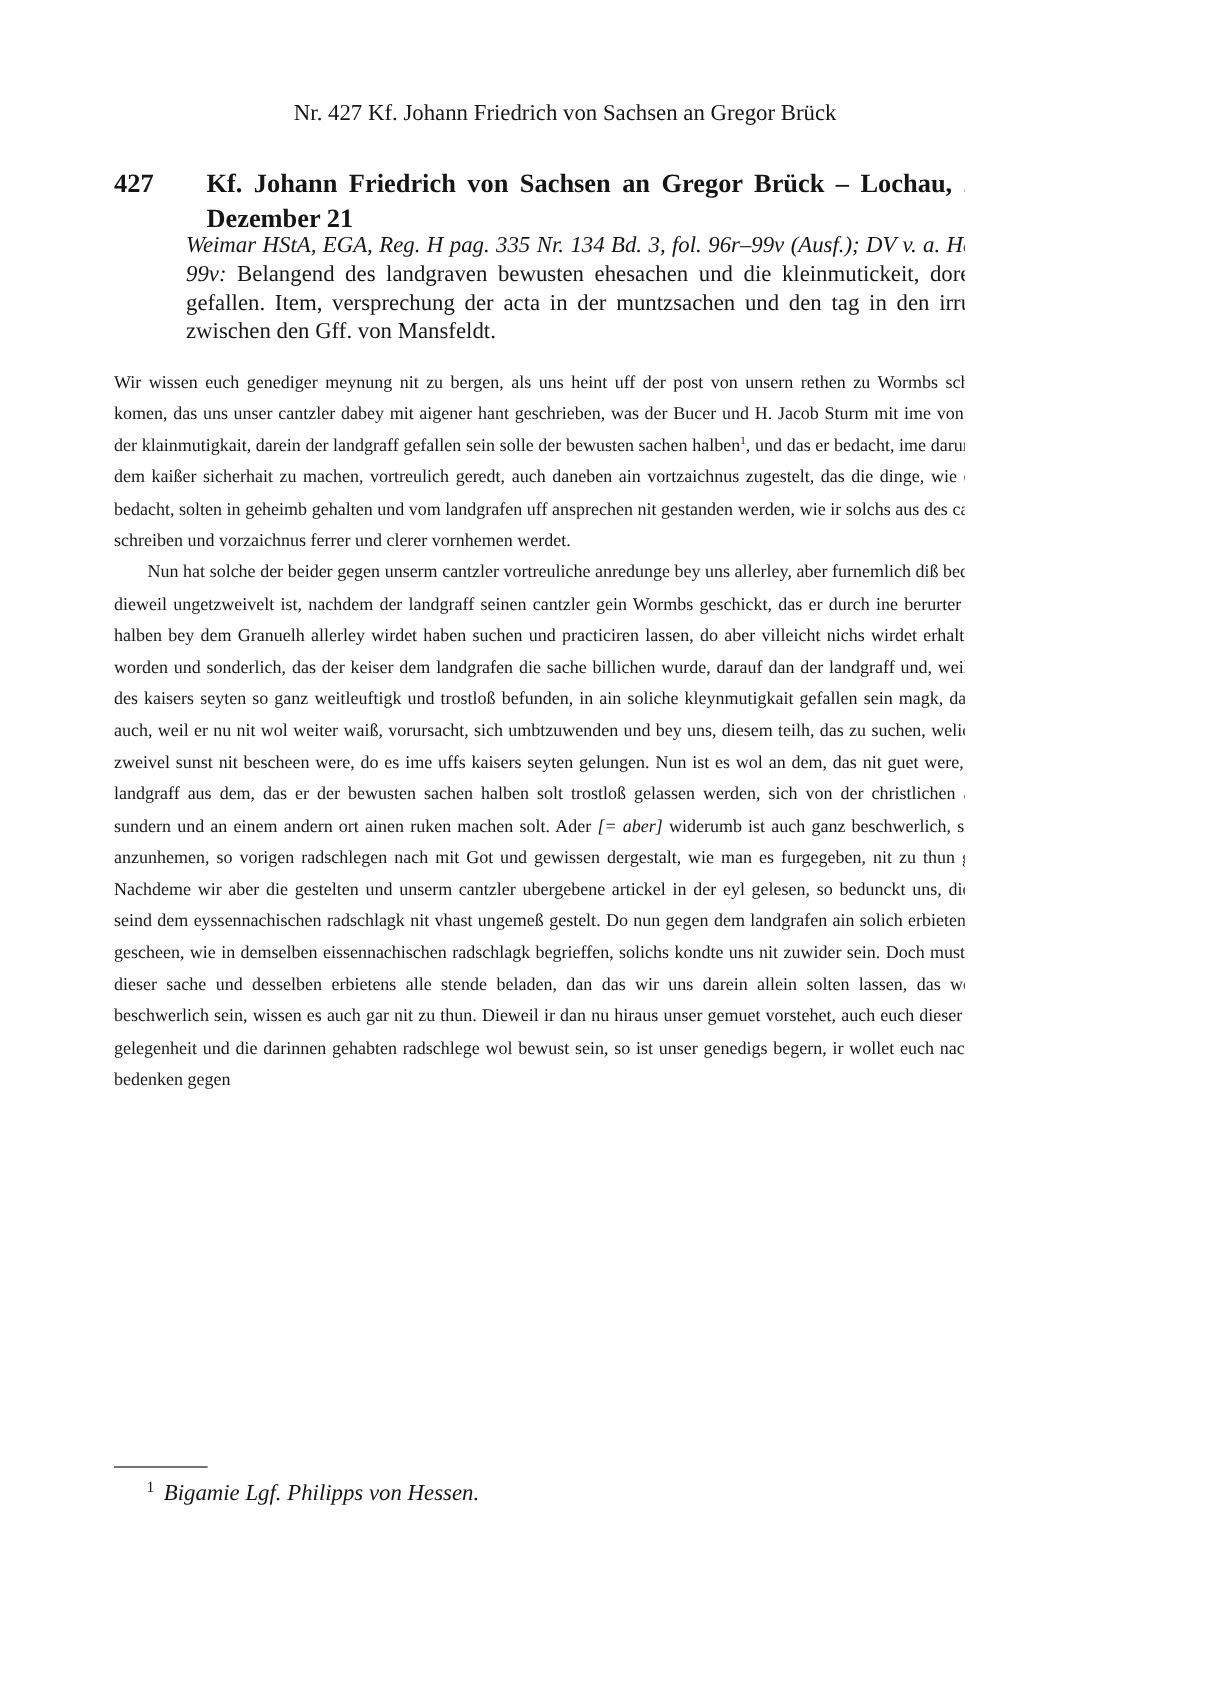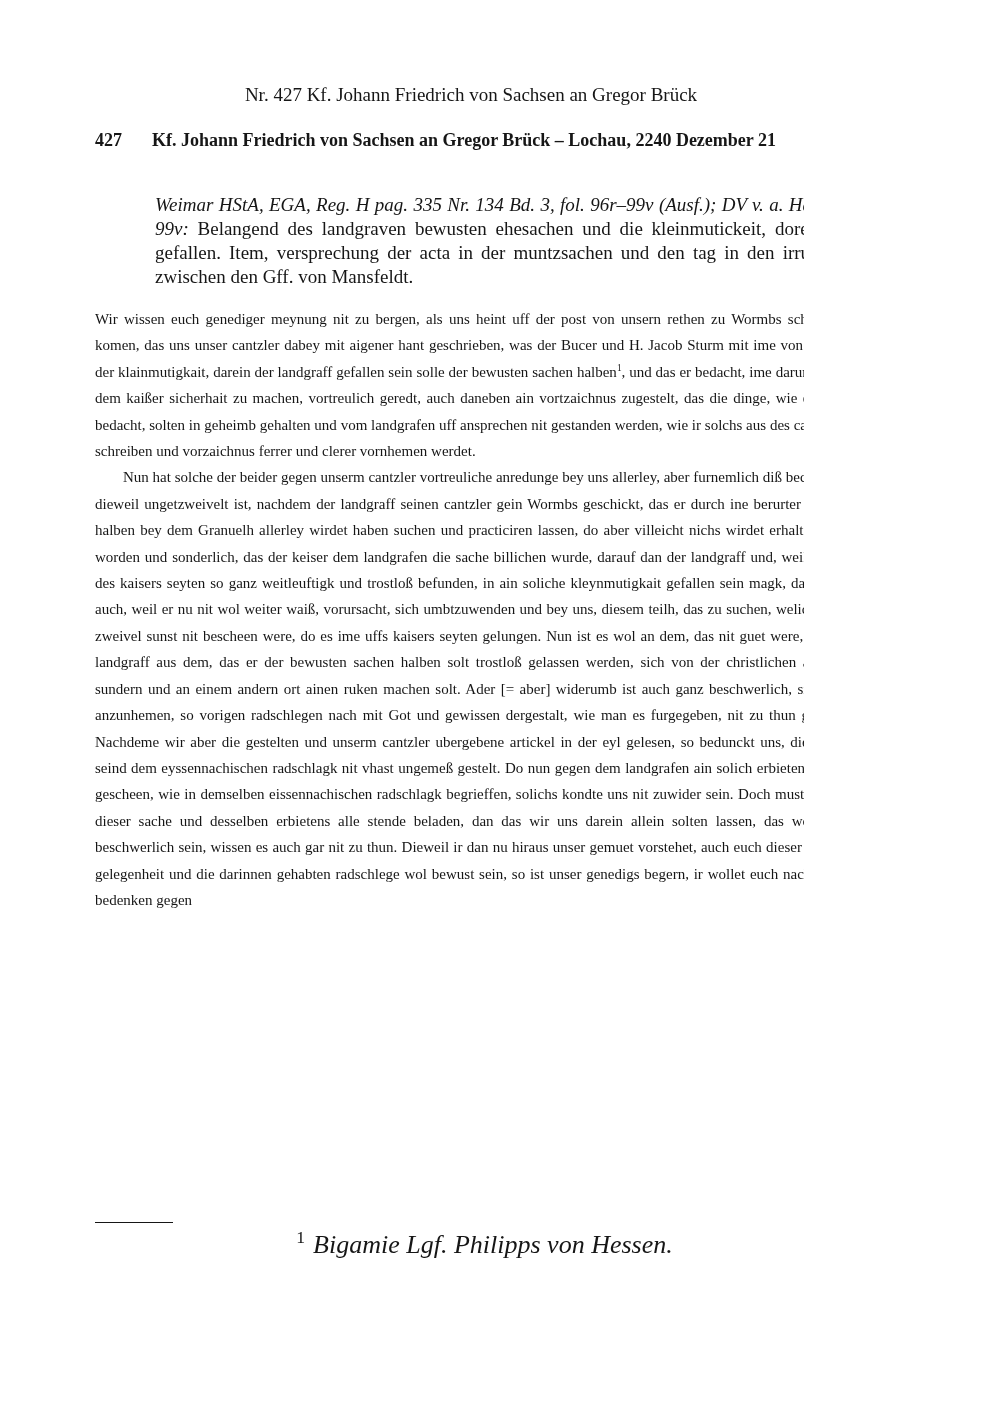--- a/index.html
+++ b/index.html
@@ -26,27 +26,28 @@
     text-align: center;
   }
   .running-header .pagenum {
     position: absolute;
     right: 0;
     top: -3px;
     font-size: 22px;
   }
   .letter-heading {
     position: absolute;
-    top: 126px;
+    top: 138px;
     left: 95px;
     width: 752px;
     display: flex;
     font-weight: bold;
-    font-size: 18px;
+    font-size: 22px;
     line-height: 29px;
+    gap: 20px;
   }
   .letter-heading .num {
     flex: 0 0 57px;
   }
   .letter-heading .title {
     flex: 1 1 auto;
     text-align: justify;
   }
   .source-note {
     position: absolute;
@@ -75,37 +76,37 @@
   }
   .body-text p.indent {
     text-indent: 28px;
   }
   .body-text sup {
     font-size: 0.62em;
     line-height: 0;
     vertical-align: super;
   }
   .editorial {
+    font-style: italic;
   }
   .footnote-rule {
     position: absolute;
     top: 1222px;
     left: 95px;
     width: 78px;
     border-top: 1.6px solid #161616;
     height: 0;
   }
   .footnote {
     position: absolute;
     top: 1233px;
     left: 95px;
     width: 752px;
-    font-size: 26px;
+    font-size: 19px;
     line-height: 24px;
-    text-align: center;
   }
   .footnote .marker {
     font-size: 0.68em;
     line-height: 0;
     vertical-align: super;
     padding-left: 27px;
     padding-right: 8px;
   }
   .footnote .fn-text {
     font-style: italic;

